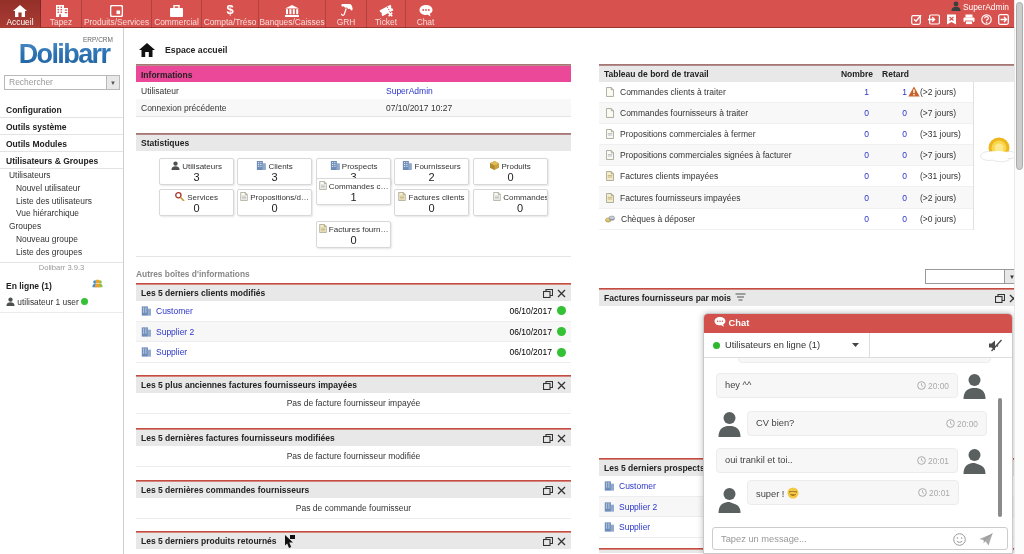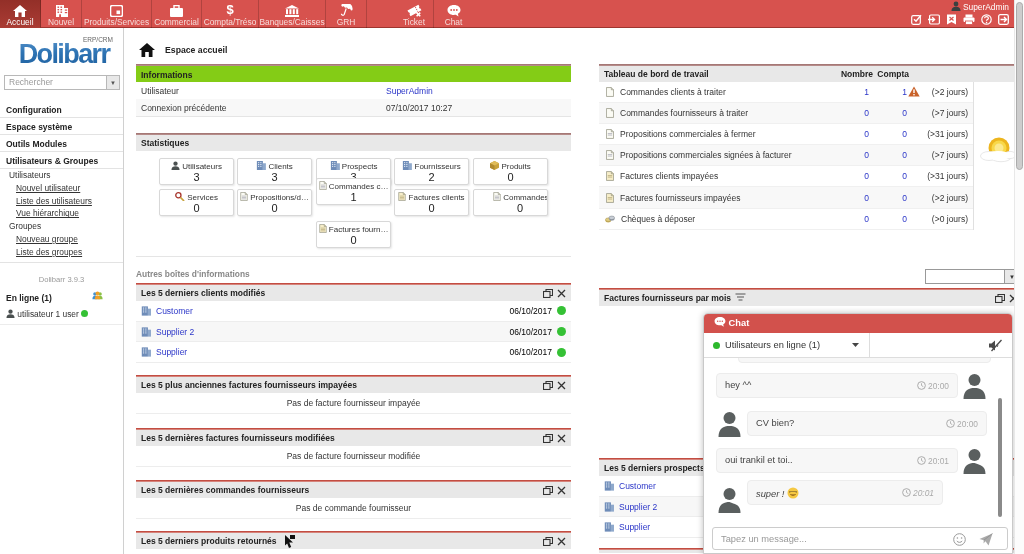--- a/index.html
+++ b/index.html
@@ -19,37 +19,37 @@
 #topicons { display:flex; gap:6px; margin-top:2px; justify-content:flex-end; }
 
 
 #sidebar { position:absolute; left:0; top:28px; width:124px; height:526px; background:#fff; border-right:1px solid #d0d0d0; }
 #logo { text-align:right; padding-top:4px; height:42px; position:relative; }
 #searchwrap { margin:5px 3px 0 4px; display:flex; }
 #searchbox { flex:1; border:1px solid #b8b8b8; border-right:none; height:15px; font-size:8.5px; color:#999; padding:1px 0 0 4px; background:#fff; }
 #searchbtn { width:14px; height:15px; background:#e8e8e8; border:1px solid #b8b8b8; font-size:6px; color:#555; text-align:center; line-height:14px; }
 .snavhead { font-weight:bold; font-size:8.5px; color:#222; line-height:12px; padding:3px 0 1px 6px; border-bottom:1px solid #e3e3e3; }
 .snavitem { font-size:8.4px; color:#333; line-height:12.8px; padding-left:9px; white-space:nowrap; }
-.snavsub { font-size:8.4px; color:#333; line-height:12.8px; padding-left:16px; white-space:nowrap;text-decoration:underline; }
-#version { text-align:center; font-size:7.6px; color:#999; margin-top:3px; border-top:1px solid #e3e3e3; padding-top:12px; }
+.snavsub { font-size:8.4px; color:#333; line-height:12.8px; padding-left:16px; white-space:nowrap; }
+#version { text-align:center; font-size:7.6px; color:#999; margin-top:3px; border-top:1px solid #e3e3e3; }
 #online { font-weight:bold; font-size:8.5px; color:#222; padding:9px 0 3px 6px; position:relative; }
 #onlineuser { font-size:8.4px; color:#333; padding:3px 0 5px 6px; border-bottom:1px solid #ececec; }
 
 
 #main { position:absolute; left:125px; top:28px; width:889px; height:526px; background:#fff; }
 #pageheader { height:36px; position:relative; }
 #pageheader .htxt { position:absolute; left:40px; top:17px; font-size:8.7px; font-weight:bold; color:#222; }
 
 .lcol { position:absolute; left:11px; width:435px; }
 .rcol { position:absolute; left:474px; width:424px; }
 
 table.dtab { border-collapse:collapse; width:100%; font-size:8.5px; color:#333; }
 .redline { height:2px; background:linear-gradient(180deg,#a57876 60%,#cfaaa8); }
 .redlineb { height:2px; background:linear-gradient(180deg,#c34d42 55%,#edc8c3); }
-.thead { background:#84cc16; font-weight:bold; color:#222; }
+.thead { background:#ec4899; font-weight:bold; color:#222; }
 .thead td { padding:3px 5px 2px 5px; height:16px; box-sizing:border-box; }
 td { padding:4px 5px 3px 5px; }
 .oddrow { background:#f8f8f8; }
 .blue { color:#2a35c8; }
 a.bluelink { color:#2a35c8; text-decoration:none; }
 
 .boxhead { background:#e8e8e8; display:flex; align-items:center; height:16px; padding:0 5px; }
 .boxhead .bt { font-weight:bold; font-size:8.5px; color:#222; flex:1; white-space:nowrap; overflow:hidden; }
 .boxicons { display:flex; gap:4px; color:#333; }
 .boxrow { display:flex; align-items:center; height:20.7px; border-bottom:1px solid #ededed; padding:0 5px; font-size:8.5px; }
@@ -60,21 +60,21 @@
 .sbox { position:absolute; width:75px; height:27px; background:#fff; border:1px solid #d8d8d8; border-radius:2px; box-shadow:1px 1px 2px rgba(0,0,0,0.10); text-align:center; }
 .sl { font-size:8px; color:#333; margin-top:2px; white-space:nowrap; overflow:hidden; }
 .sl svg { vertical-align:-1px; }
 .sn { font-size:11px; color:#222; line-height:13px; }
 
 .drow { display:flex; align-items:center; height:21.1px; border-bottom:1px solid #f0f0f0; font-size:8.5px; color:#333; padding-right:55px; }
 .drow .dlabel { margin-left:6px; }
 .drow .dn { width:50px; text-align:right; color:#2a35c8; margin-left:auto; }
 .drow .dr { width:38px; text-align:right; color:#2a35c8; }
 .drow .dwarn { width:13px; text-align:right; }
-.drow .dd { width:48px; text-align:right; white-space:nowrap; }
+.drow .dd { width:48px; white-space:nowrap; }
 
 
 #chat { position:absolute; left:703px; top:313px; width:310px; height:241px; background:#fff; border:1px solid #c9c9c9; border-radius:5px 5px 0 0; box-shadow:0 0 6px rgba(0,0,0,0.25); }
 #chathead { height:19px; background:#d2514c; border-radius:4px 4px 0 0; color:#fff; font-size:9.3px; font-weight:bold; line-height:19px; padding-left:10px; }
 #chatbar { height:25px; border-bottom:1px solid #ddd; display:flex; align-items:center; font-size:9.3px; color:#333; }
 #chatmsgs { position:relative; height:160px; overflow:hidden; }
 .bub { position:absolute; background:#f7f7f7; border:1px solid #ececec; border-radius:4px; height:25px; font-size:9.3px; color:#444; }
 .avatar { position:absolute; width:25px; height:27px; }
 .btime { position:absolute; right:8px; top:7px; font-size:8.4px; color:#aaa; }
 .btext { position:absolute; left:8px; top:6px; }
@@ -105,21 +105,21 @@
                 <rect x="5.5" y="1.5" width="1.6" height="1.4"></rect>
                 <rect x="2.5" y="4" width="1.6" height="1.4"></rect>
                 <rect x="5.5" y="4" width="1.6" height="1.4"></rect>
                 <rect x="2.5" y="6.5" width="1.6" height="1.4"></rect>
                 <rect x="5.5" y="6.5" width="1.6" height="1.4"></rect>
                 <rect x="9.8" y="4.5" width="2.4" height="1.2"></rect>
                 <rect x="9.8" y="7" width="2.4" height="1.2"></rect>
                 <rect x="4.2" y="9.3" width="1.8" height="2.7"></rect>
               </g>
             </svg></span>
-          <span class="tlabel">Nouvel</span>
+          <span class="tlabel">Tapez</span>
         </div>
     <div class="tcell" style="width:70px;">
           <span class="ticon"><svg width="13" height="12" viewBox="0 0 13 12">
               <rect x="0.5" y="0.5" width="12" height="11" rx="2" fill="none" stroke="#fff" stroke-width="1.6"></rect>
               <rect x="6.5" y="5.5" width="3.6" height="3.6" fill="#fff"></rect>
             </svg></span>
           <span class="tlabel">Produits/Services</span>
         </div>
     <div class="tcell" style="width:50px;">
           <span class="ticon"><svg width="13" height="12" viewBox="0 0 13 12">
@@ -143,21 +143,21 @@
             </svg></span>
           <span class="tlabel">Banques/Caisses</span>
         </div>
     <div class="tcell" style="width:41px;">
           <span class="ticon"><svg width="13" height="13" viewBox="0 0 13 13">
               <path d="M12.6 5.4 A6.3 6.3 0 0 0 0.8 1.8 L1.9 3.2 L3.6 2.5 L5.0 4.0 L6.9 3.3 L8.2 4.8 L10.2 4.2 L11.3 5.8 Z" fill="#fff" transform="rotate(8 6 4)"></path>
               <path d="M6.2 4.5 L4.2 10.5 A1.5 1.5 0 0 1 1.4 9.7" stroke="#fff" stroke-width="1.2" fill="none"></path>
             </svg></span>
           <span class="tlabel">GRH</span>
         </div>
-    <div class="tcell" style="width:39px;margin-left:28px;">
+    <div class="tcell" style="width:39px;">
           <span class="ticon"><svg width="15" height="13" viewBox="0 0 15 13">
               <g transform="rotate(-28 7 6)">
                 <path d="M1 3.4 L13.4 3.4 L13.4 5.4 A1.3 1.3 0 0 0 13.4 7.8 L13.4 9.8 L1 9.8 L1 7.8 A1.3 1.3 0 0 0 1 5.4 Z" fill="#fff"></path>
                 <line x1="9.6" y1="4" x2="9.6" y2="9.2" stroke="#d7524e" stroke-width="0.9" stroke-dasharray="1.2 1"></line>
               </g>
               <g stroke="#fff" stroke-width="1.6">
                 <line x1="9.6" y1="8.6" x2="13.2" y2="12.2"></line>
                 <line x1="13.2" y1="8.6" x2="9.6" y2="12.2"></line>
               </g>
             </svg></span>
@@ -223,21 +223,21 @@
           </defs>
       <text x="57" y="31" text-anchor="middle" font-family="Liberation Sans" font-size="27" font-weight="bold" fill="url(#lg)" letter-spacing="-1.6">Dolibarr</text>
       <text x="91" y="10" text-anchor="middle" font-family="Liberation Sans" font-size="6.5" fill="#666">ERP/CRM</text>
     </svg>
   </div>
   <div id="searchwrap">
         <div id="searchbox">Rechercher</div>
         <div id="searchbtn">▼</div>
       </div>
   <div class="snavhead" style="margin-top:11px;">Configuration</div>
-  <div class="snavhead">Espace système</div>
+  <div class="snavhead">Outils système</div>
   <div class="snavhead">Outils Modules</div>
   <div class="snavhead">Utilisateurs &amp; Groupes</div>
   <div class="snavitem">Utilisateurs</div>
   <div class="snavsub">Nouvel utilisateur</div>
   <div class="snavsub">Liste des utilisateurs</div>
   <div class="snavsub">Vue hiérarchique</div>
   <div class="snavitem">Groupes</div>
   <div class="snavsub">Nouveau groupe</div>
   <div class="snavsub">Liste des groupes</div>
   <div id="version">Dolibarr 3.9.3</div>
@@ -554,21 +554,21 @@
           <path d="M2 0 L10 7.5 L6.3 7.5 L8.2 12 L6 13 L4.2 8.4 L2 10.5 Z" fill="#111"></path>
           <rect x="7" y="0" width="5" height="4" fill="#111"></rect>
         </svg>
   </div>
 
   <div class="rcol" id="dash" style="top:36px;">
     <div class="redline"></div>
     <div class="boxhead" style="position:relative;">
           <span class="bt" style="flex:none;">Tableau de bord de travail</span>
           <span style="position:absolute; right:150px; font-weight:bold; font-size:8.5px; color:#222;">Nombre</span>
-          <span style="position:absolute; right:114px; font-weight:bold; font-size:8.5px; color:#222;">Compta</span>
+          <span style="position:absolute; right:114px; font-weight:bold; font-size:8.5px; color:#222;">Retard</span>
         </div>
     <div style="position:relative;">
       <div class="drow">
             <svg class="picon" width="8" height="10" viewBox="0 0 9 11" style="margin-left:7px;">
               <path d="M0.5 0.5 L6 0.5 L8.5 3 L8.5 10.5 L0.5 10.5 Z" fill="#fbfbf4" stroke="#9a9a8a" stroke-width="0.9"></path>
               <path d="M6 0.5 L6 3 L8.5 3" fill="#d8d8c8" stroke="#9a9a8a" stroke-width="0.8"></path>
             </svg>
             <span class="dlabel">Commandes clients à traiter</span>
             <span class="dn">1</span>
             <span class="dr">1</span>
@@ -821,21 +821,21 @@
             </svg> 20:01</span>
         </div>
     <svg class="avatar" style="left:258px; top:89px;" viewBox="0 0 25 27">
           <circle cx="12.5" cy="8" r="6" fill="#5a5f5f"></circle>
           <path d="M1.5 27 C1.5 18.5 6.5 16 12.5 16 C18.5 18.5 23.5 18.5 23.5 27 Z" fill="#5a5f5f"></path>
         </svg>
     <svg class="avatar" style="left:13px; top:128px;" viewBox="0 0 25 27">
           <circle cx="12.5" cy="8" r="6" fill="#5a5f5f"></circle>
           <path d="M1.5 27 C1.5 18.5 6.5 16 12.5 16 C18.5 18.5 23.5 18.5 23.5 27 Z" fill="#5a5f5f"></path>
         </svg>
-    <div class="bub" style="left:43px; top:122px; width:196px;font-style:italic;">
+    <div class="bub" style="left:43px; top:122px; width:212px;">
           <span class="btext">super ! <svg width="12" height="12" viewBox="0 0 12 12" style="vertical-align:-2px;">
               <circle cx="6" cy="6" r="5.5" fill="#f5c842"></circle>
               <path d="M2 4.4 L10 4.4 L10 5.6 C10 5.6 9 5 6 5 C3 5 2 5.6 2 5.6 Z" fill="#574427"></path>
               <path d="M3 7 C3.7 9.2 8.3 9.2 9 7 C7 7.7 5 7.7 3 7 Z" fill="#7a4b12"></path>
             </svg></span>
           <span class="btime"><svg width="9" height="9" viewBox="0 0 10 10" style="vertical-align:-1px;">
               <circle cx="5" cy="5" r="4.3" fill="none" stroke="#aaa" stroke-width="1.1"></circle>
               <path d="M5 2.5 L5 5 L7 6.3" stroke="#aaa" stroke-width="1" fill="none"></path>
             </svg> 20:01</span>
         </div>

